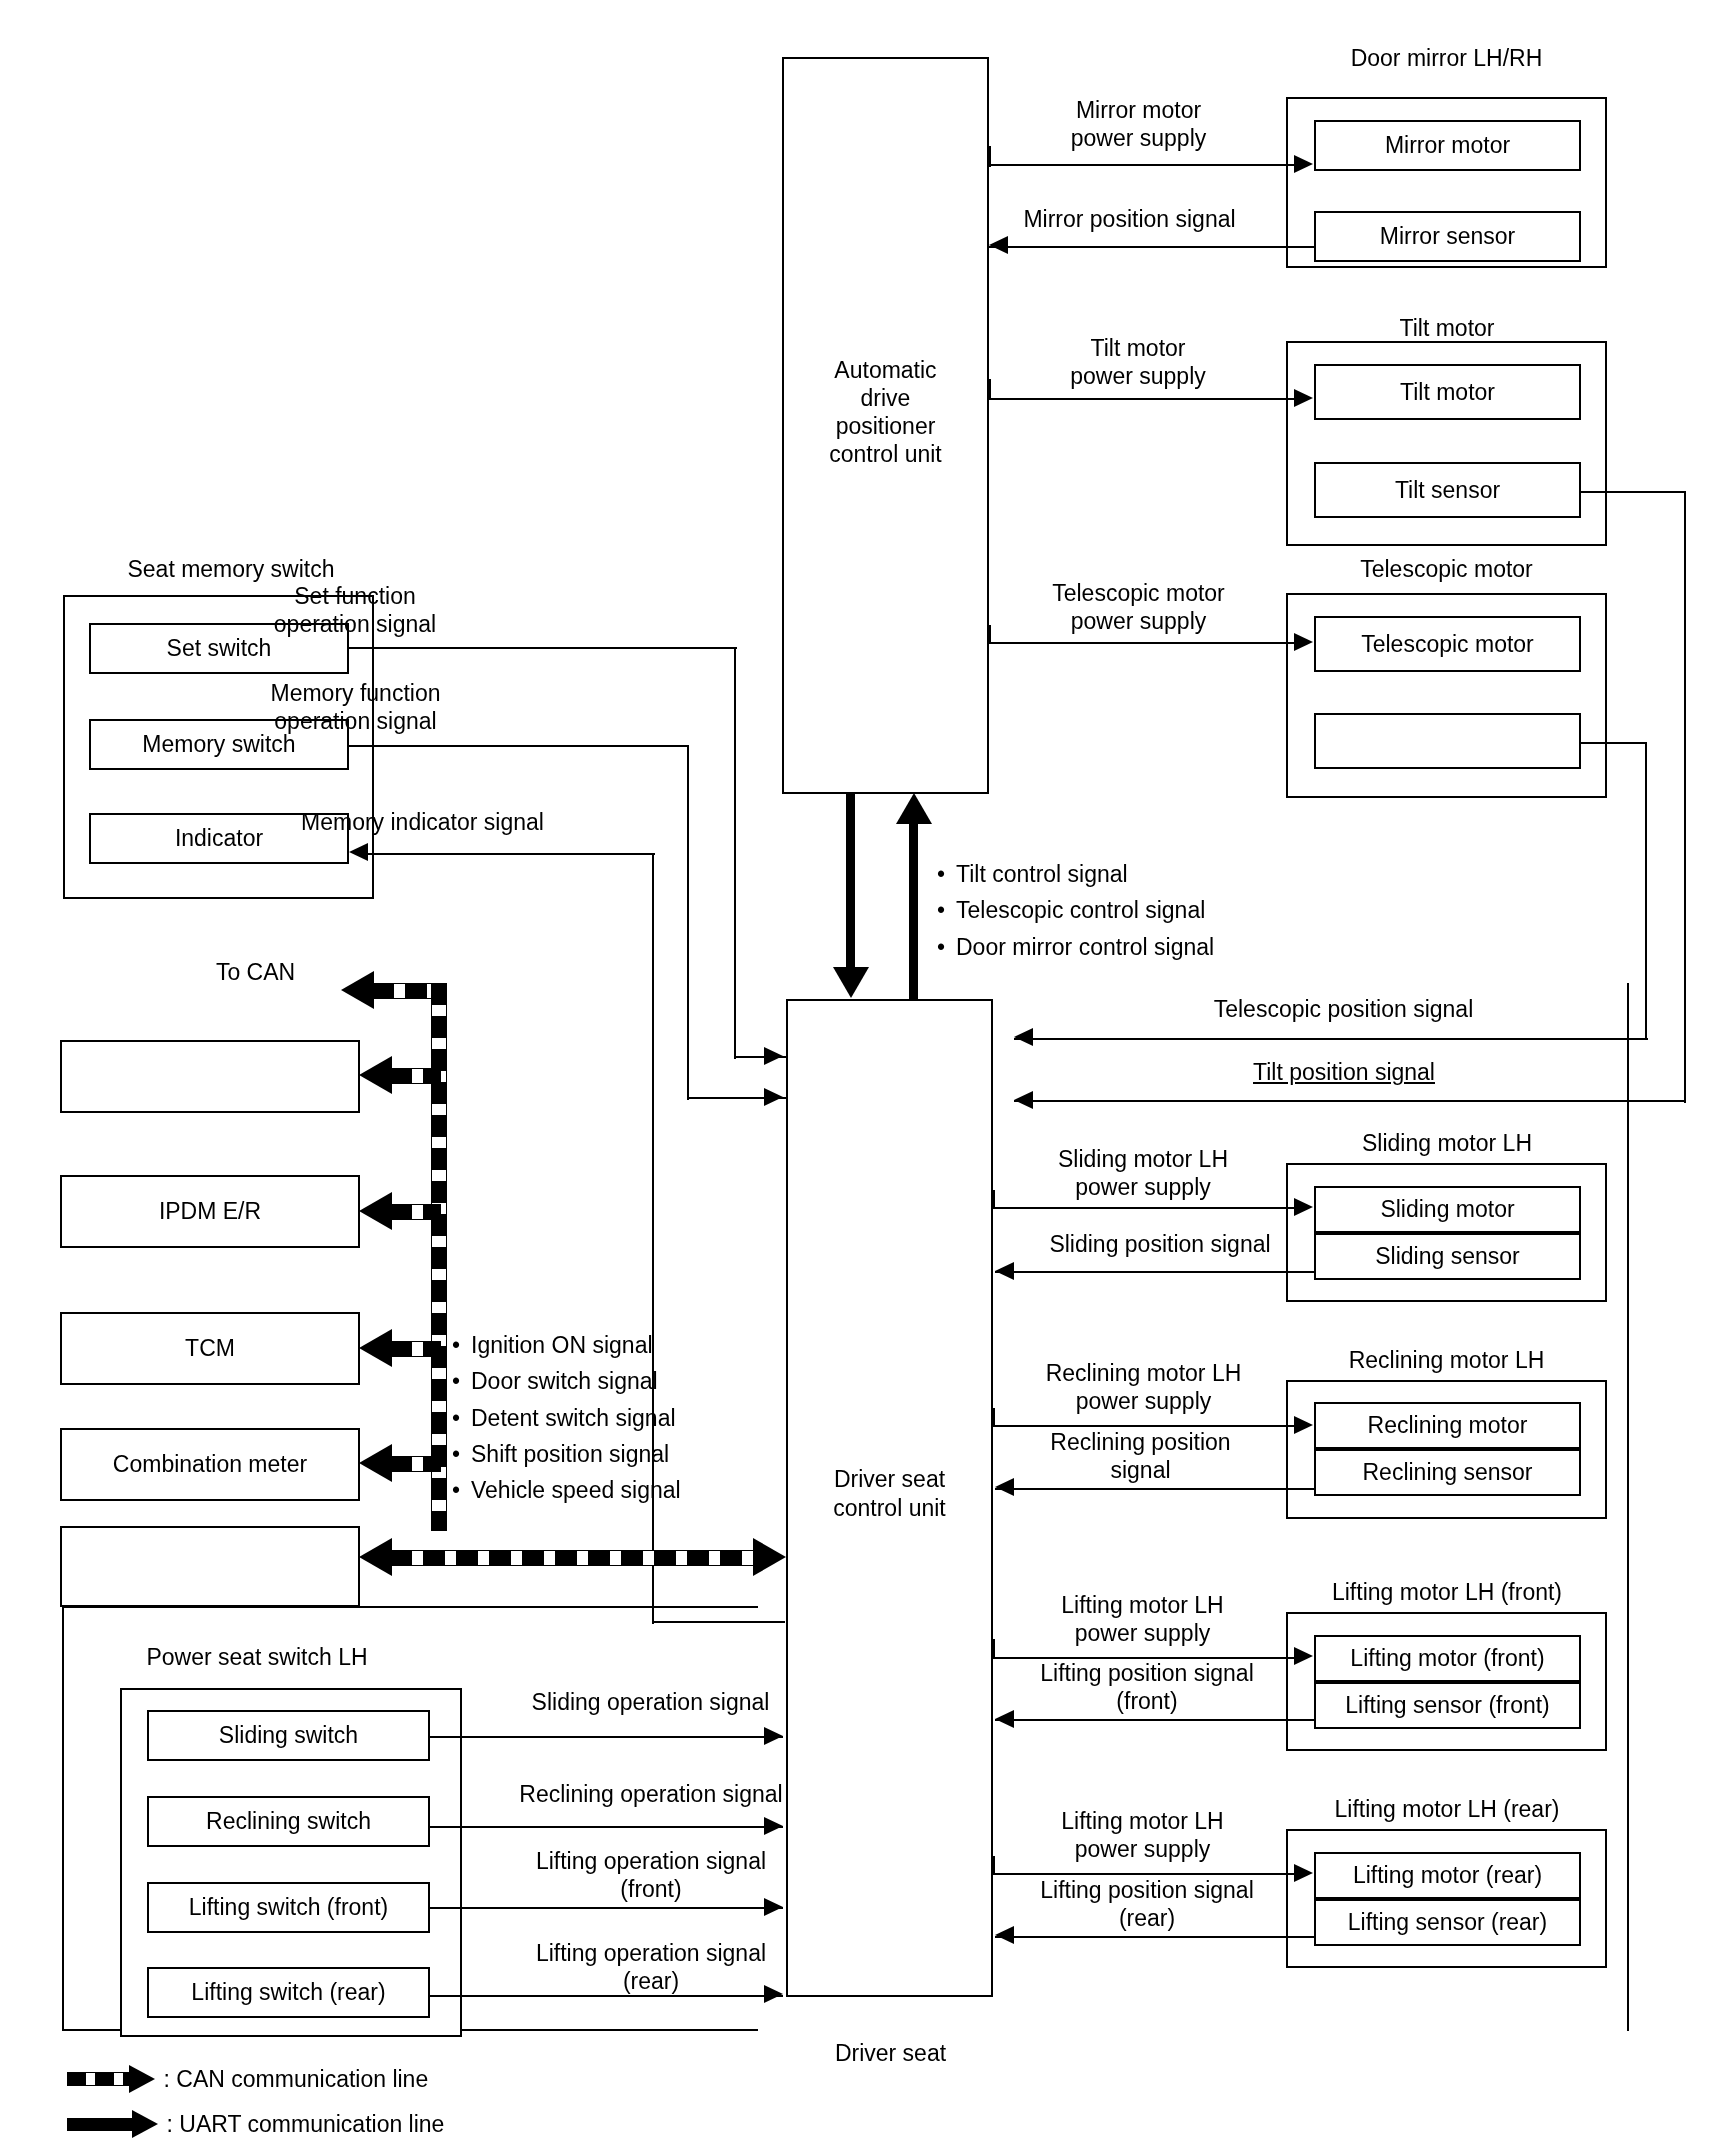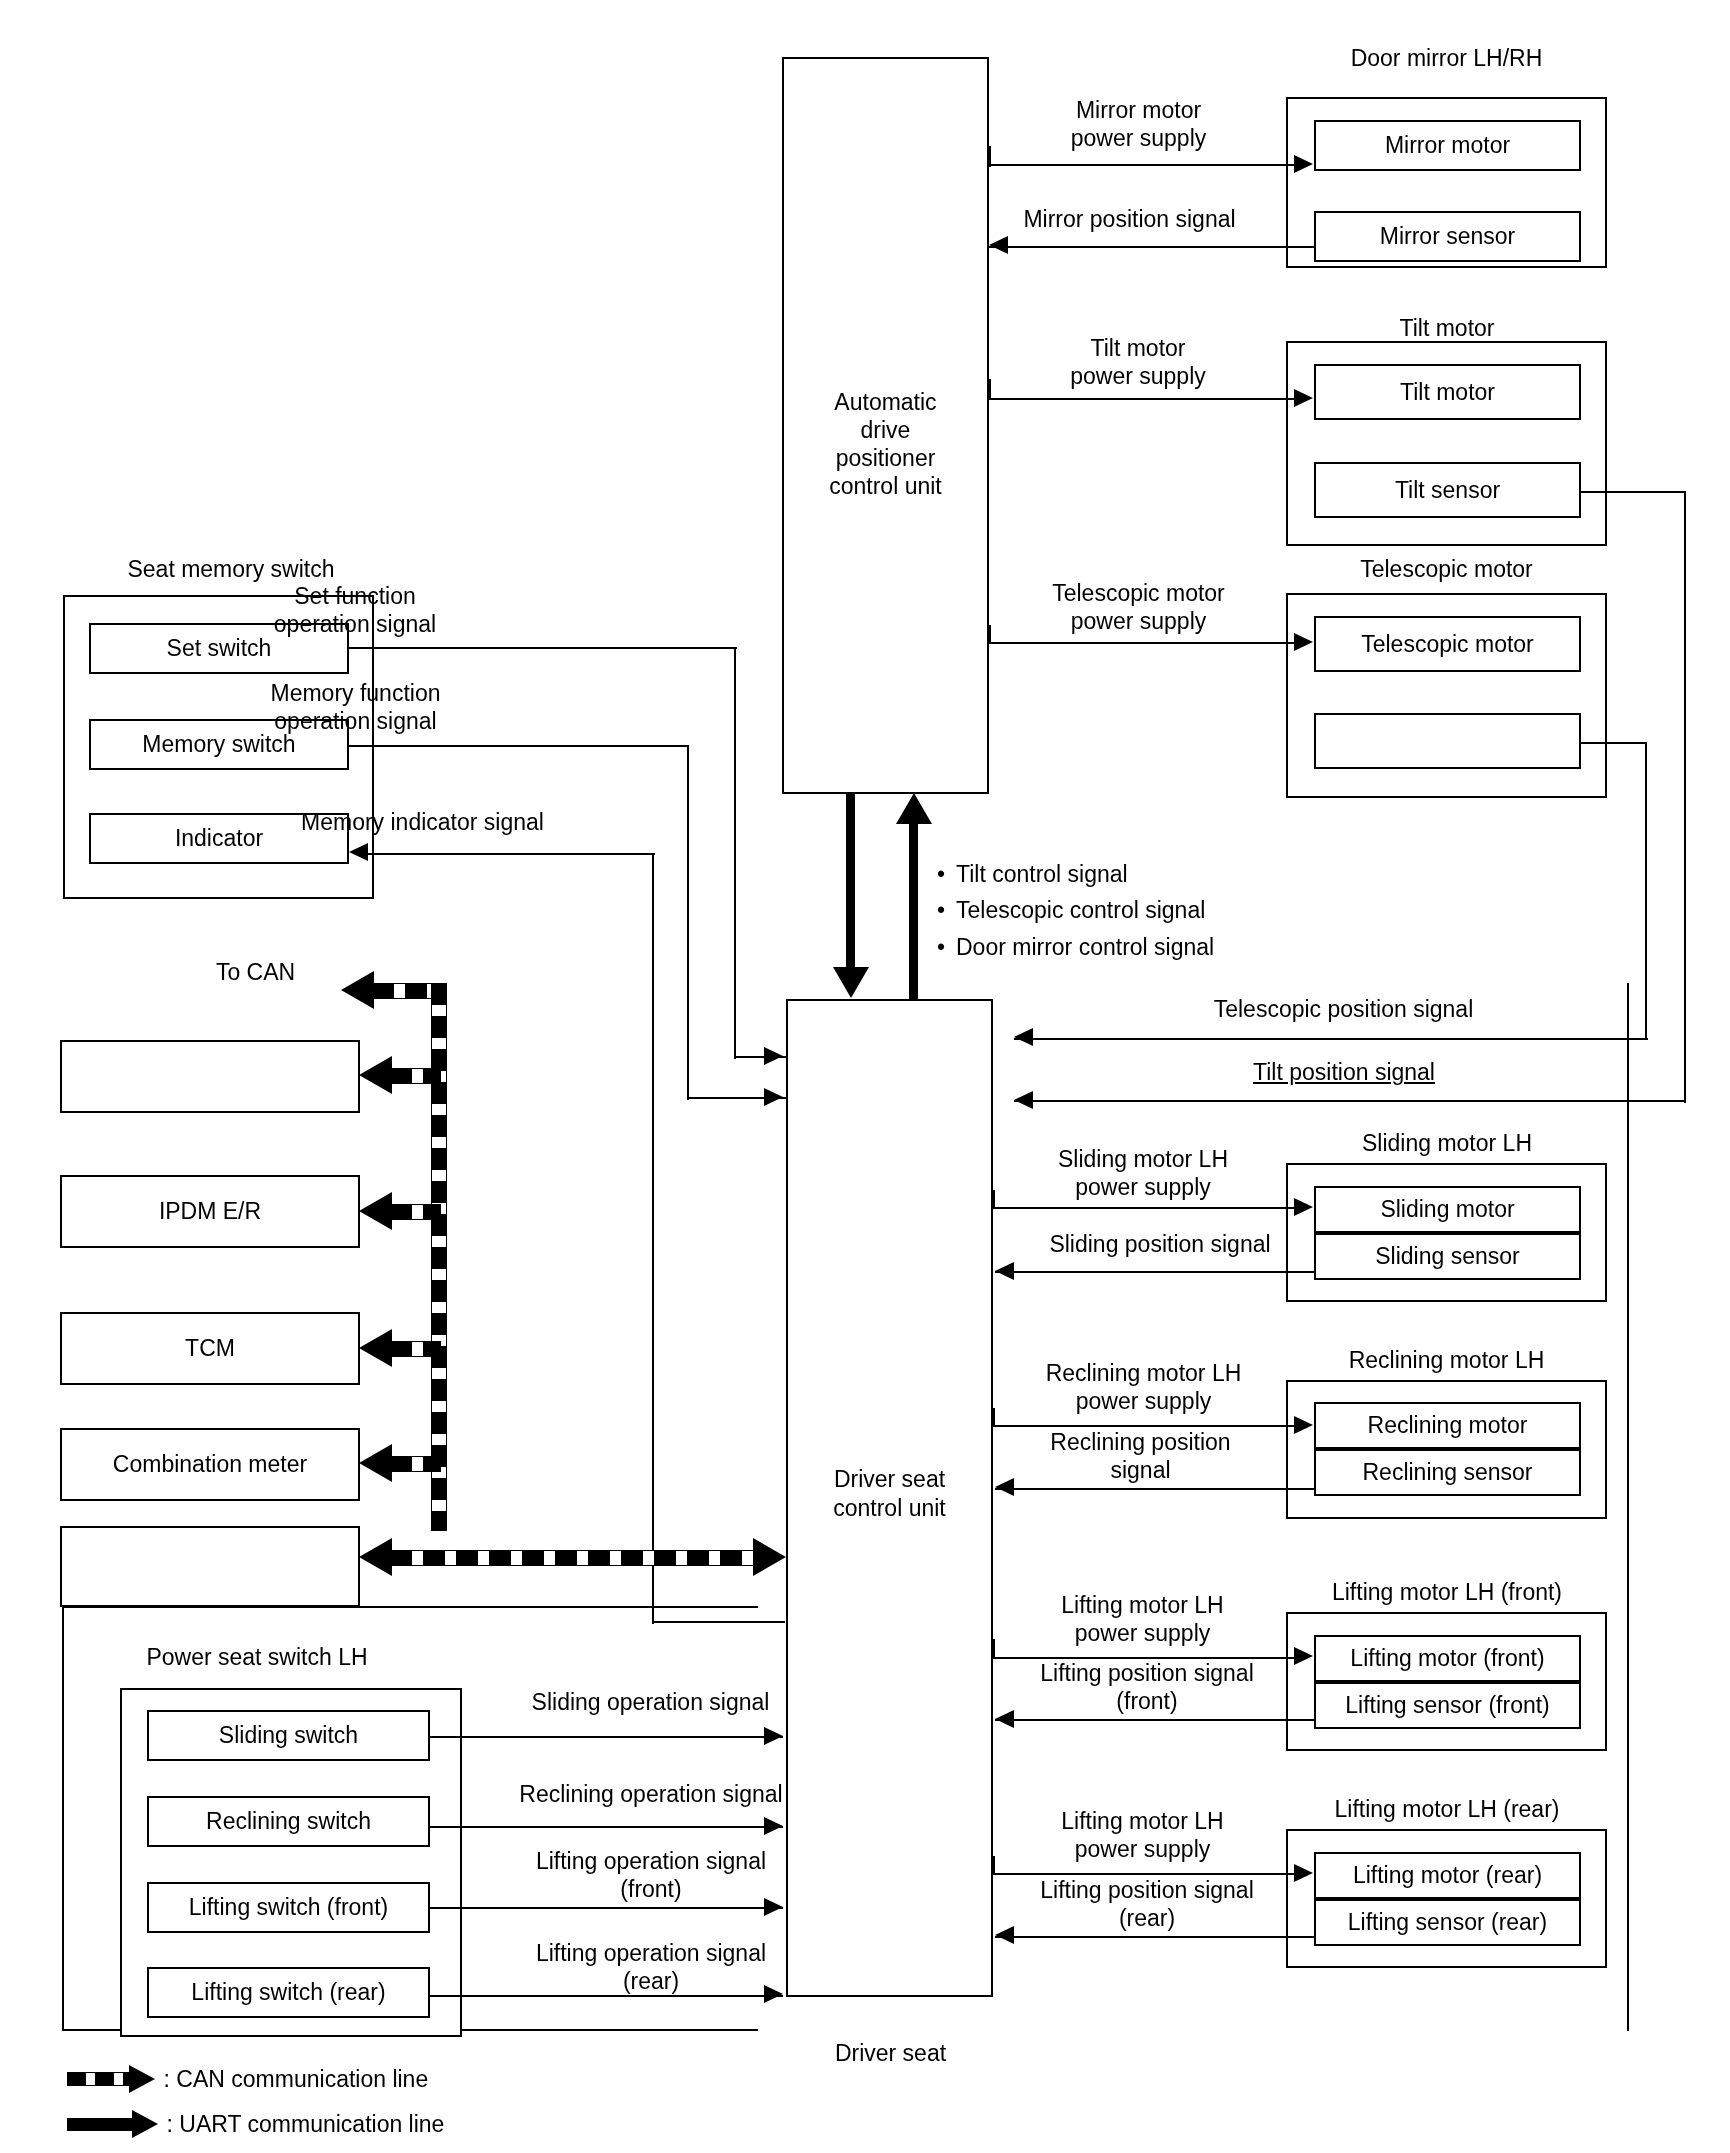--- a/index.html
+++ b/index.html
@@ -60,21 +60,21 @@
 </head>
 <body>
 
 <div id="canvas">
 
   <div class="box outer" style="left:62px;top:1606px;width:1567px;height:425px;"></div>
   <div class="box outer" style="left:758px;top:983px;width:871px;height:1048px;border-top:none;border-left:none;border-right:2.6px solid #000;border-bottom:none;"></div>
   <div class="v" style="left:1627px;top:983px;height:1048px;"></div>
 
   <div class="box" style="left:782px;top:57px;width:207px;height:737px;"></div>
-  <div class="boxtext" style="left:782px;top:371px;width:207px;height:146px;white-space:pre-line;">Automatic
+  <div class="boxtext" style="left:782px;top:339px;width:207px;height:146px;white-space:pre-line;">Automatic
 drive
 positioner
 control unit</div>
 
   <div class="caption" style="left:1284px;top:45px;width:325px;">Door mirror LH/RH</div>
   <div class="box" style="left:1286px;top:97px;width:321px;height:171px;"></div>
   <div class="box" style="left:1314px;top:120px;width:267px;height:51px;"></div>
   <div class="boxtext" style="left:1314px;top:120px;width:267px;height:51px;">Mirror motor</div>
   <div class="box" style="left:1314px;top:211px;width:267px;height:51px;"></div>
   <div class="boxtext" style="left:1314px;top:211px;width:267px;height:51px;">Mirror sensor</div>
@@ -178,20 +178,27 @@
   <div class="boxtext" style="left:60px;top:1428px;width:300px;height:73px;">Combination meter</div>
   <div class="can-h" style="left:390px;top:1456px;width:51px;"></div>
   <div class="can-ar-l" style="left:359px;top:1444px;"></div>
 
   <div class="box" style="left:60px;top:1526px;width:300px;height:81px;"></div>
 
   <div class="can-h" style="left:390px;top:1550px;width:379px;"></div>
   <div class="can-ar-l" style="left:359px;top:1538px;"></div>
   <div class="can-ar-r" style="left:753px;top:1538px;"></div>
 
+  <div class="bullets" style="left:452px;top:1327px;">
+      <div>Ignition ON signal</div>
+      <div>Door switch signal</div>
+      <div>Detent switch signal</div>
+      <div>Shift position signal</div>
+      <div>Vehicle speed signal</div>
+    </div>
 
   <div class="uart-v" style="left:846px;top:794px;height:184px;"></div>
   <div class="uart-ar-d" style="left:833px;top:967px;"></div>
   <div class="uart-v" style="left:909px;top:822px;height:177px;"></div>
   <div class="uart-ar-u" style="left:896px;top:793px;"></div>
   <div class="bullets" style="left:937px;top:856px;">
       <div>Tilt control signal</div>
       <div>Telescopic control signal</div>
       <div>Door mirror control signal</div>
     </div>

